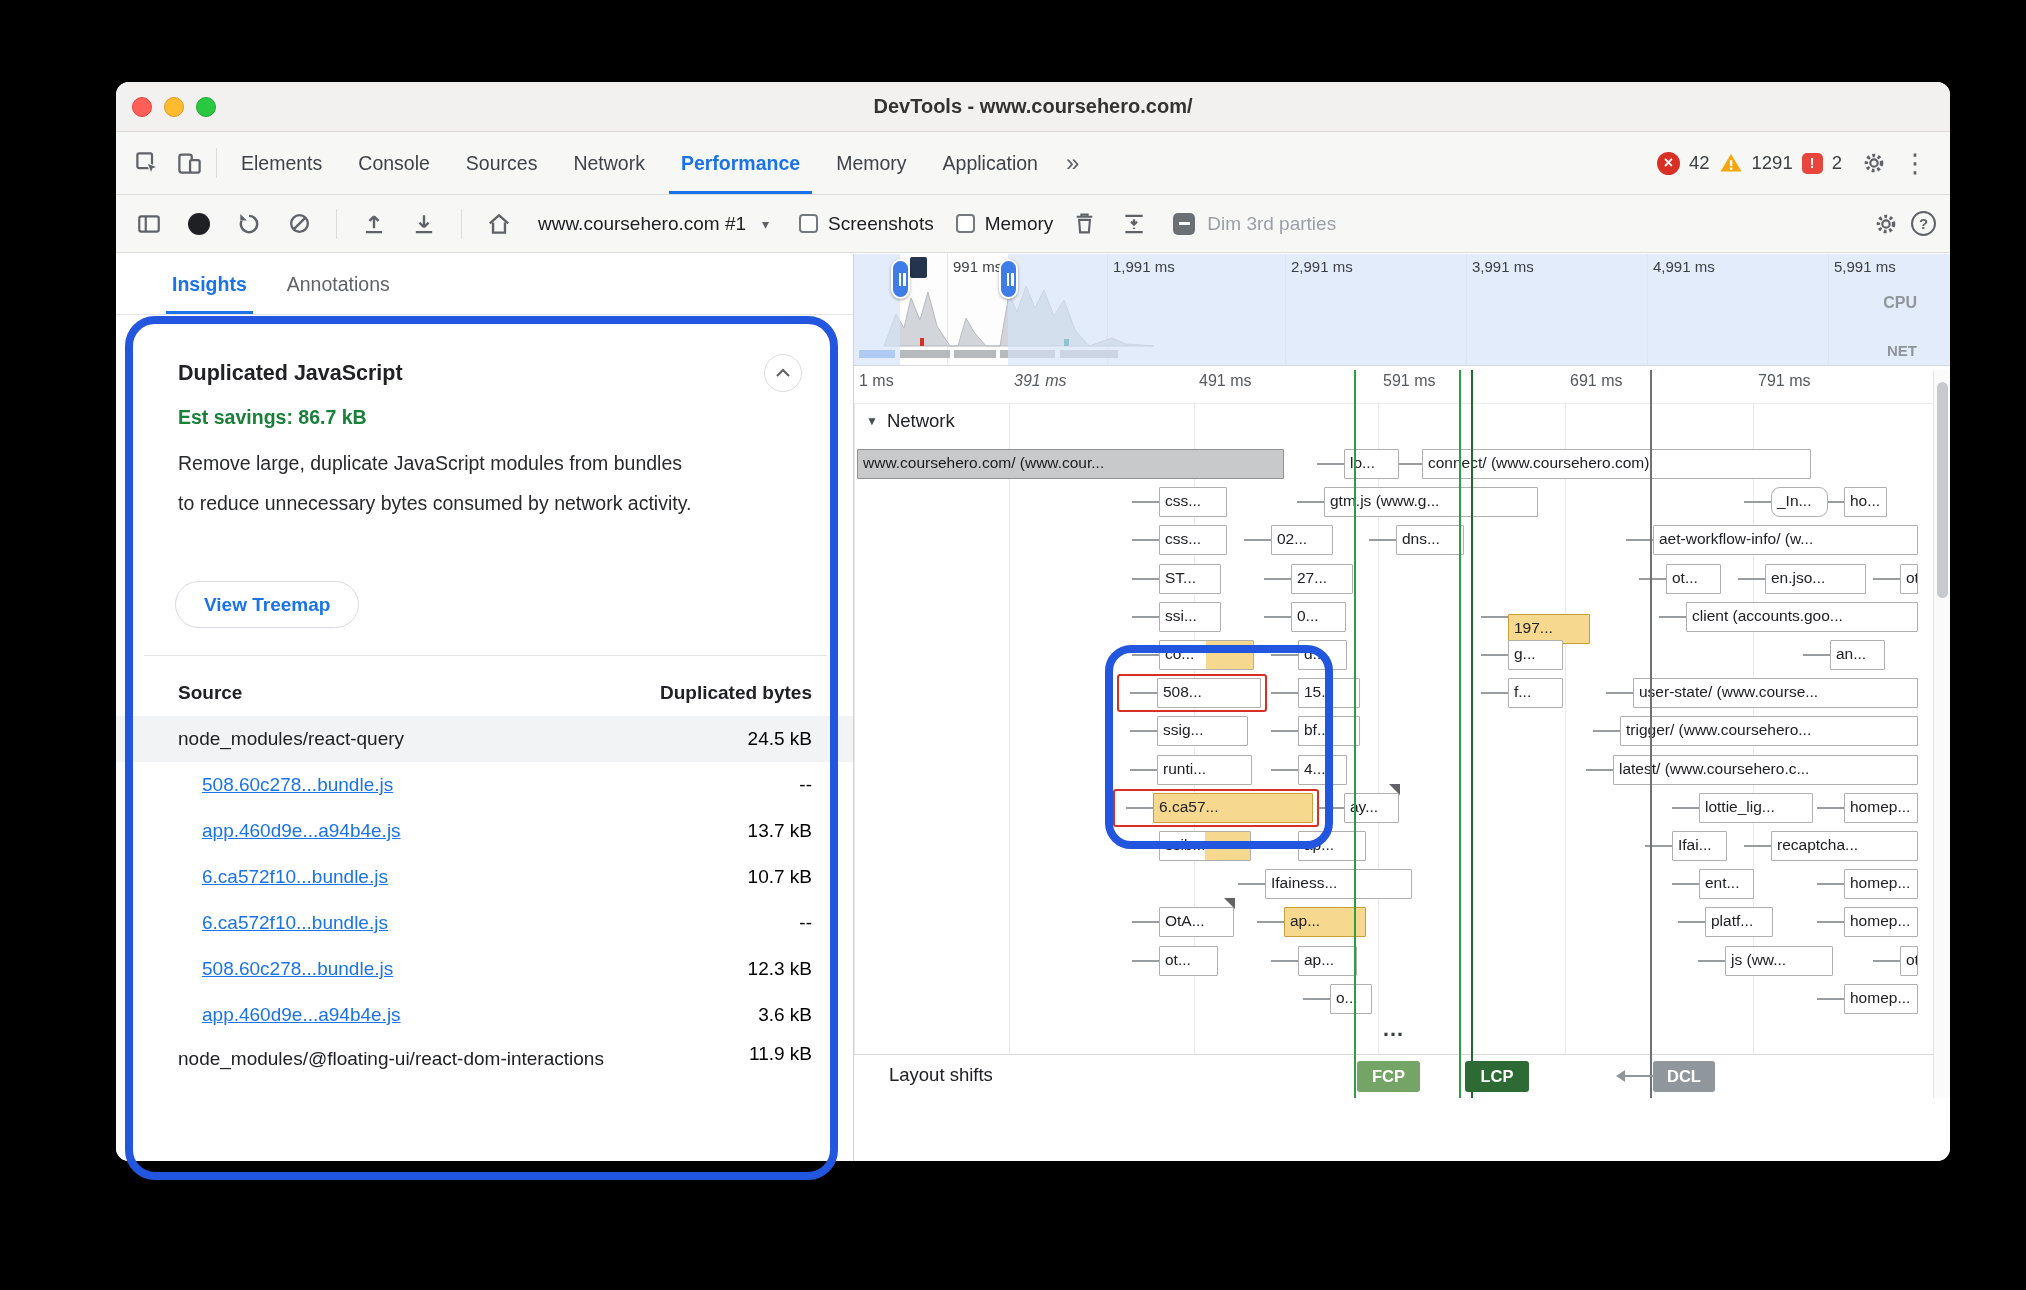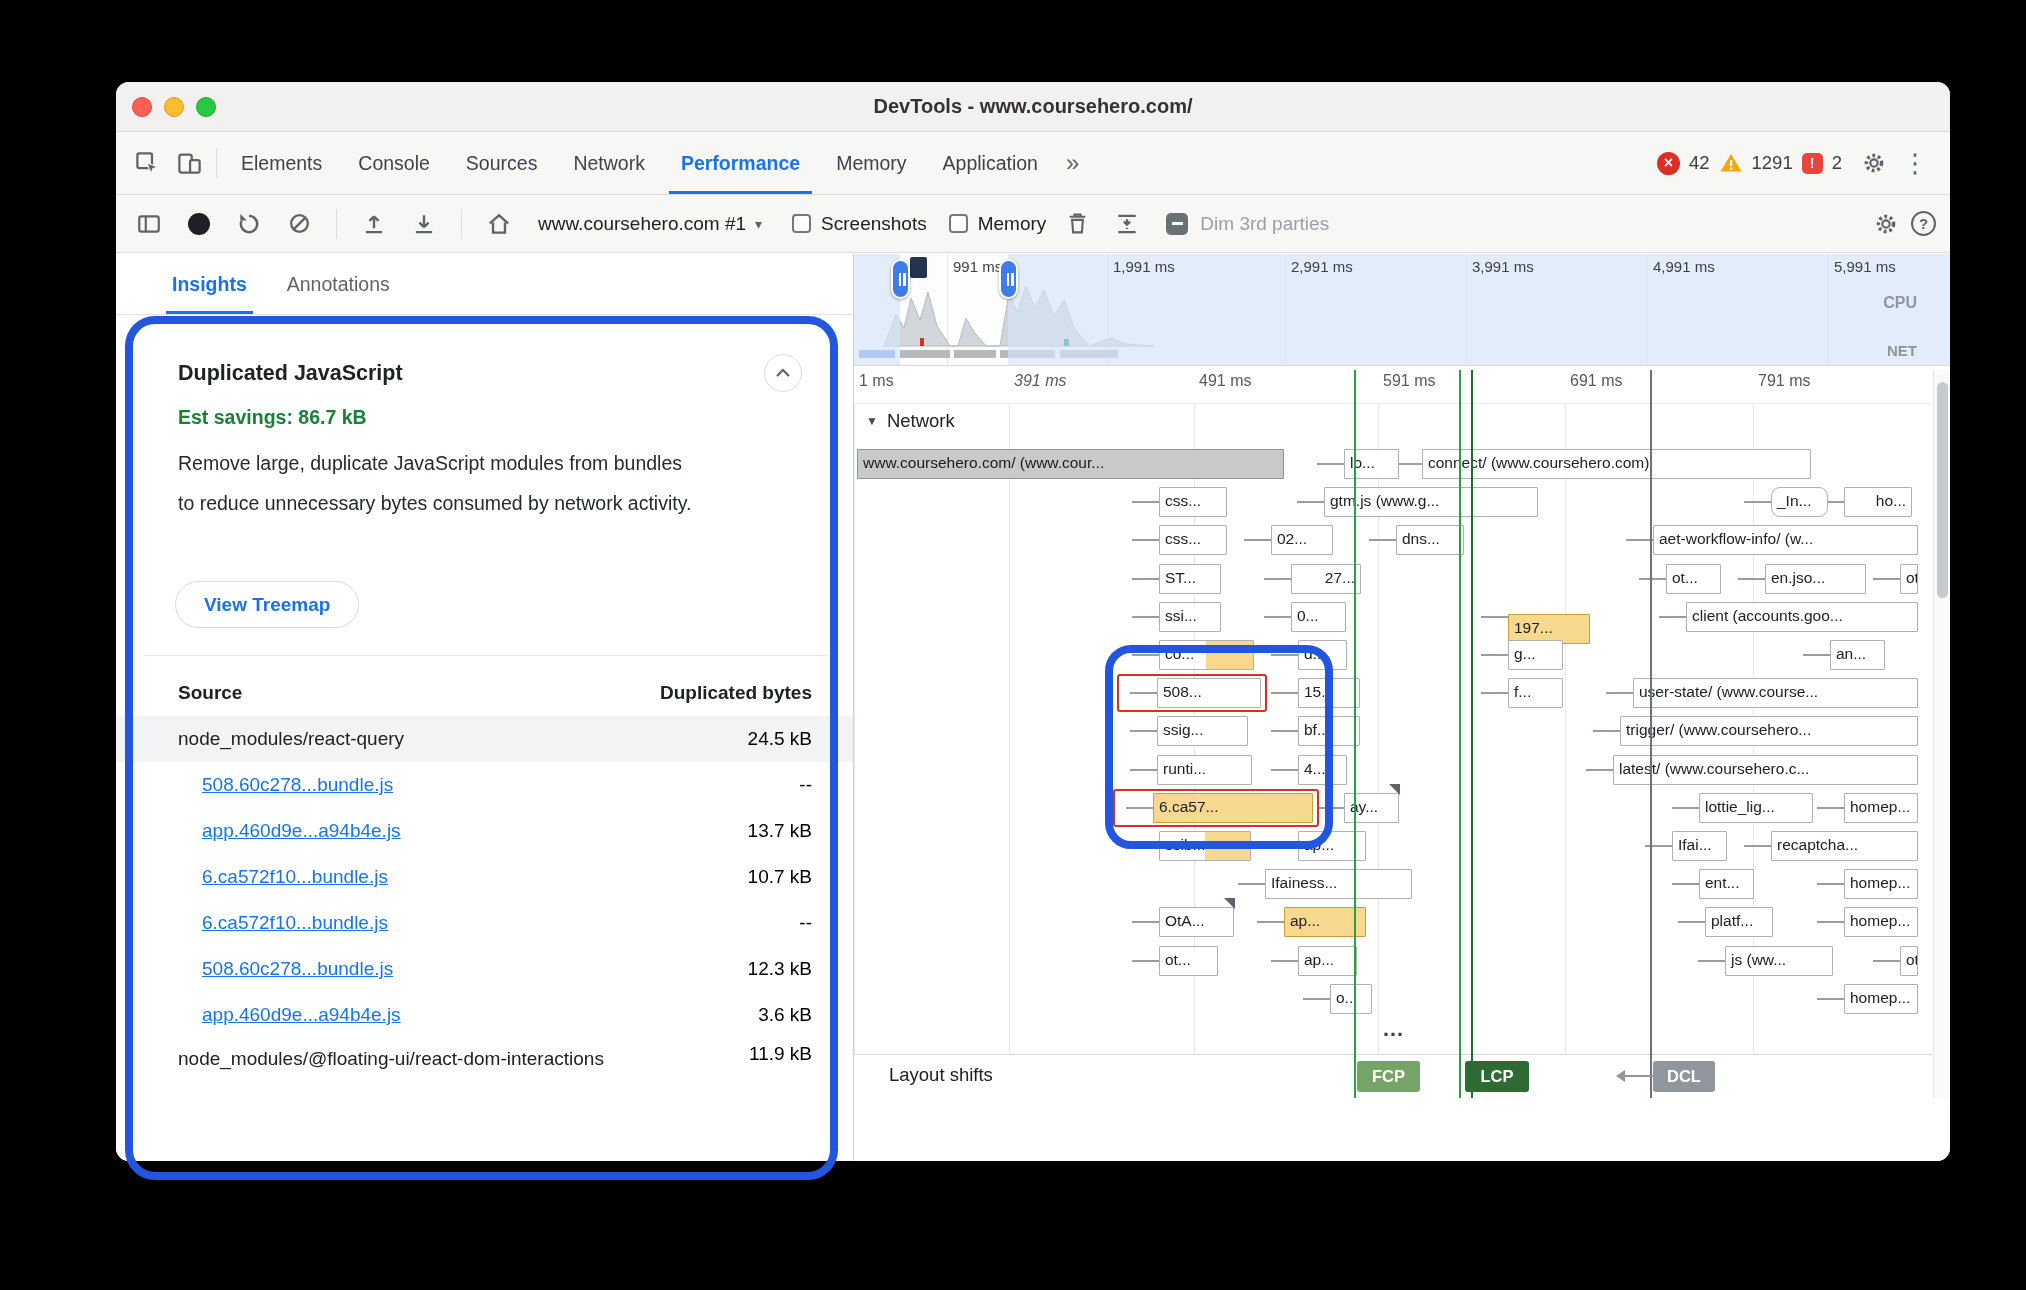--- a/index.html
+++ b/index.html
@@ -25,21 +25,21 @@
   .moretabs{font-size:24px;color:#5f6368;padding:0 10px;}
   .statuscluster{margin-left:auto;display:flex;align-items:center;gap:9px;padding-right:16px;}
   .eic{width:23px;height:23px;border-radius:50%;background:#d93025;color:#fff;font-size:16px;font-weight:700;display:flex;align-items:center;justify-content:center;line-height:1;}
   .iic{width:21px;height:21px;border-radius:5px;background:#e8453c;color:#fff;font-weight:700;font-size:14px;display:flex;align-items:center;justify-content:center;}
   .cnt{font-size:18.5px;color:#3c4043;}
   .kebab{font-size:26px;color:#5f6368;padding:0 6px;}
   
   .toolbar{display:flex;align-items:center;height:58px;background:#f7f7f6;border-bottom:1px solid #dcdcdc;padding:0 14px;gap:12px;}
   .tbtn{width:38px;height:44px;display:flex;align-items:center;justify-content:center;}
   .rec{width:22px;height:22px;border-radius:50%;background:#1f2023;}
-  .psel{display:flex;align-items:center;gap:9px;font-size:19px;color:#202124;padding:4px 8px;}
+  .psel{display:flex;align-items:center;gap:16px;font-size:19px;color:#202124;padding:4px 8px;}
   .caret{font-size:14px;color:#5f6368;}
   .cbwrap{display:flex;align-items:center;gap:10px;margin-left:10px;}
   .cb{width:19px;height:19px;border:2.2px solid #75797e;border-radius:4px;background:#fff;}
   .cblabel{font-size:19px;color:#202124;}
   .dtg{width:22px;height:22px;border-radius:5px;background:#6b7075;display:flex;align-items:center;justify-content:center;margin-left:8px;}
   .dtg i{display:block;width:11px;height:2.6px;background:#fff;}
   .dimlabel{font-size:19px;color:#9aa0a6;}
   .help{width:25px;height:25px;border-radius:50%;border:2.2px solid #5f6368;color:#5f6368;font-weight:700;font-size:15px;display:flex;align-items:center;justify-content:center;}
   .tspacer{flex:1;}
   
@@ -404,21 +404,21 @@
           </div>
           <div class="whisk" style="left: 443px; top: 247px;"></div>
           <div class="bar s-f" style="left: 470px; top: 233px; width: 214px;">
             <div class="bart">gtm.js (www.g...</div>
           </div>
           <div class="whisk" style="left: 890px; top: 247px;"></div>
           <div class="bar s-f" style="left: 917px; top: 233px; width: 57px; border-radius: 9px;">
             <div class="bart">_In...</div>
           </div>
           <div class="whisk" style="left: 963px; top: 247px;"></div>
-          <div class="bar s-f" style="left: 990px; top: 233px; width: 68px; text-align: right;">
+          <div class="bar s-f" style="left: 990px; top: 233px; width: 43px;">
             <div class="bart">ho...</div>
           </div>
           <div class="whisk" style="left: 278px; top: 285px;"></div>
           <div class="bar s-f" style="left: 305px; top: 271px; width: 68px;">
             <div class="bart">css...</div>
           </div>
           <div class="whisk" style="left: 390px; top: 285px;"></div>
           <div class="bar s-f" style="left: 417px; top: 271px; width: 62px;">
             <div class="bart">02...</div>
           </div>
@@ -428,21 +428,21 @@
           </div>
           <div class="whisk" style="left: 772px; top: 285px;"></div>
           <div class="bar s-f" style="left: 799px; top: 271px; width: 265px;">
             <div class="bart">aet-workflow-info/ (w...</div>
           </div>
           <div class="whisk" style="left: 278px; top: 324px;"></div>
           <div class="bar s-f" style="left: 305px; top: 310px; width: 62px;">
             <div class="bart">ST...</div>
           </div>
           <div class="whisk" style="left: 410px; top: 324px;"></div>
-          <div class="bar s-f" style="left: 437px; top: 310px; width: 70px; text-align: right;">
+          <div class="bar s-f" style="left: 437px; top: 310px; width: 62px;">
             <div class="bart">27...</div>
           </div>
           <div class="whisk" style="left: 785px; top: 324px;"></div>
           <div class="bar s-f" style="left: 812px; top: 310px; width: 55px;">
             <div class="bart">ot...</div>
           </div>
           <div class="whisk" style="left: 884px; top: 324px;"></div>
           <div class="bar s-f" style="left: 911px; top: 310px; width: 101px;">
             <div class="bart">en.jso...</div>
           </div>

